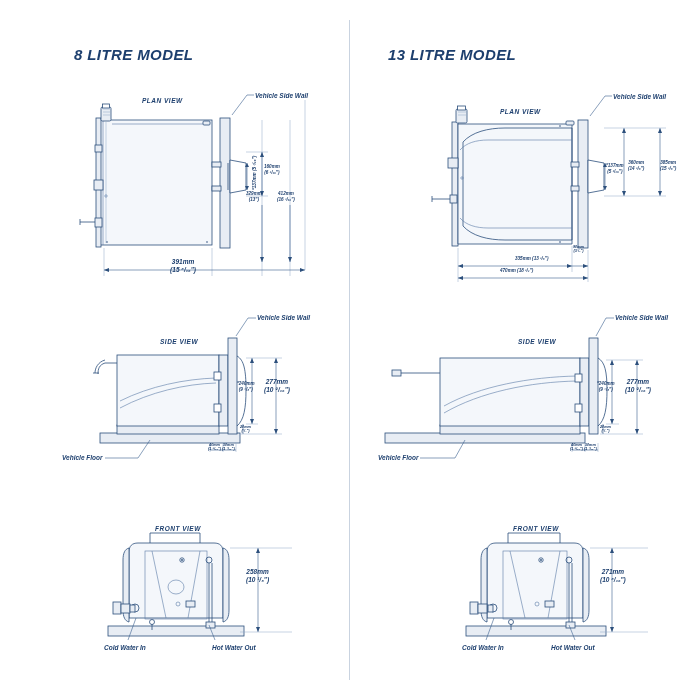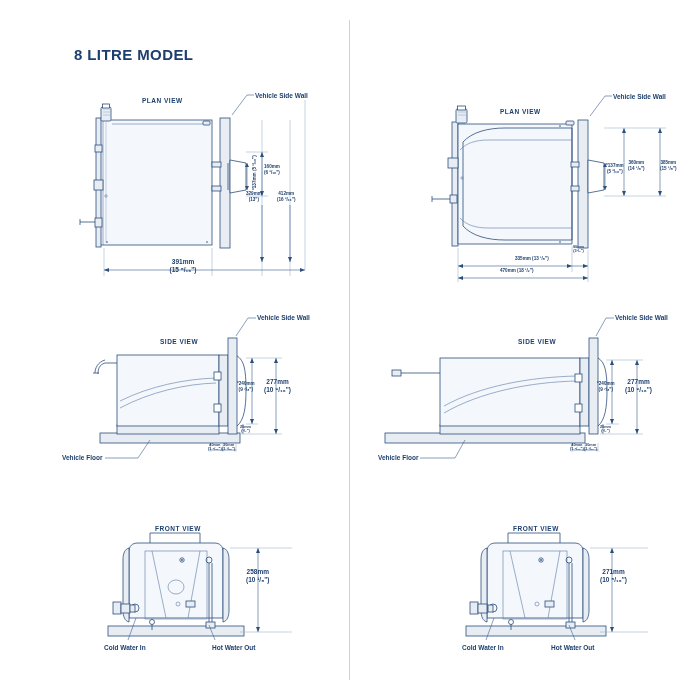--- a/index.html
+++ b/index.html
@@ -12,20 +12,21 @@
     height: 700px;
     font-family: "Liberation Sans", sans-serif;
     color: #1d3f6e;
     position: relative;
     overflow: hidden;
   }
   #root {
     position: relative;
     width: 700px;
     height: 504px;
+    font-style: italic;
   }
   .divider-v {
     position: absolute;
     left: 349px;
     top: 20px;
     width: 1px;
     height: 660px;
     background: #c9d3e0;
   }
   .model-title {
@@ -93,20 +94,21 @@
   .dot { fill: #2c4f7c; }
 </style>
 </head>
 <body>
 
 <div id="root">
 
   <div class="divider-v"></div>
 
   <div class="model-title" id="title-8l">8 LITRE MODEL</div>
+  <div class="model-title" id="title-13l">13 LITRE MODEL</div>
 
   <svg class="drawing" viewBox="0 0 700 700">
 
     <g>
 
       <rect x="100" y="120" width="112" height="125" class="fill-lt"></rect>
 
       <rect x="96" y="118" width="5" height="129" class="fill-gray"></rect>
       <line x1="103" y1="120" x2="103" y2="245" class="ln-thin"></line>
       <line x1="106" y1="122" x2="106" y2="243" class="ln-ext"></line>

